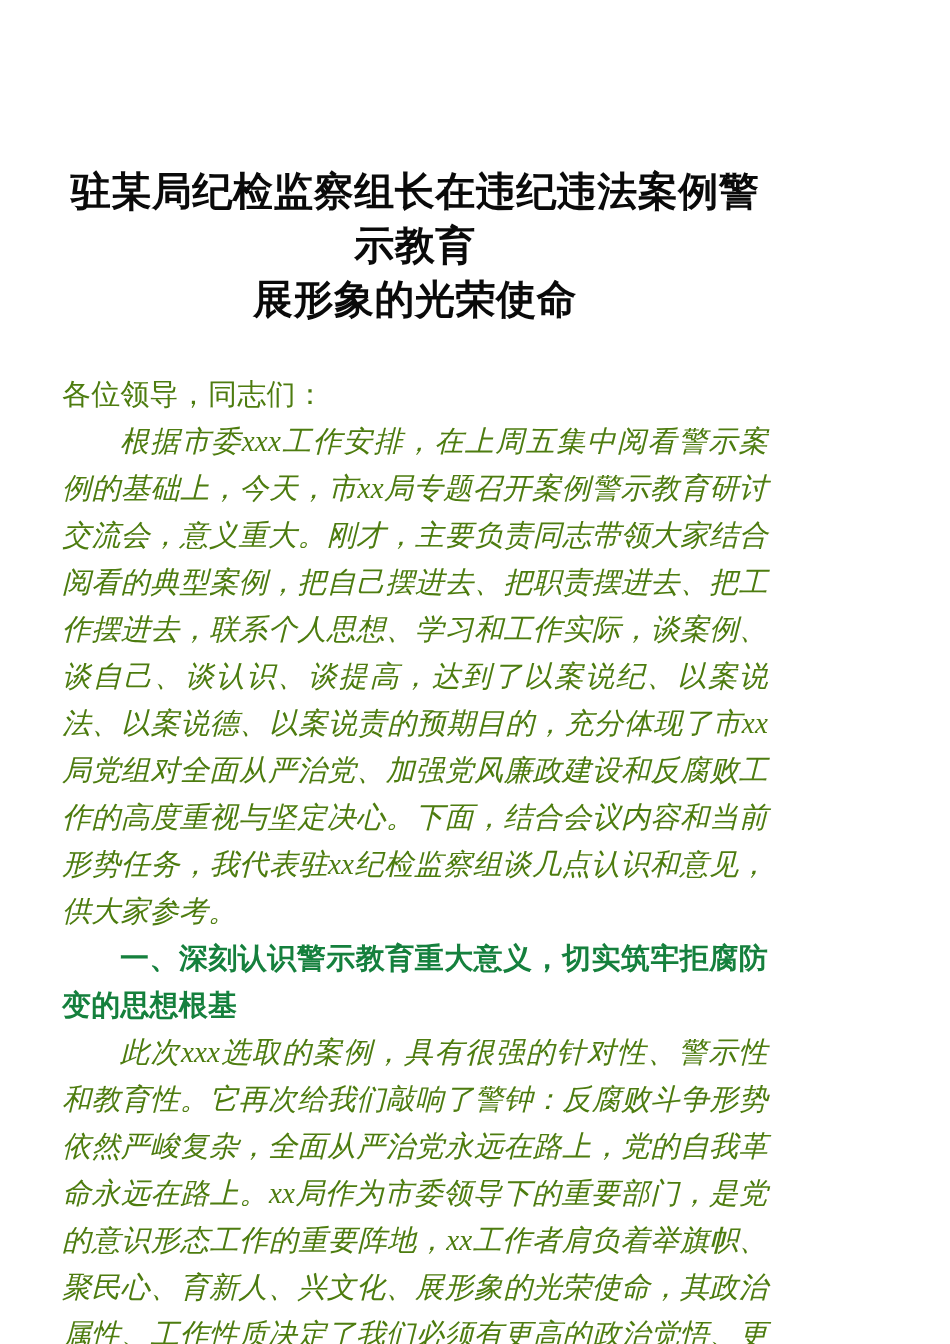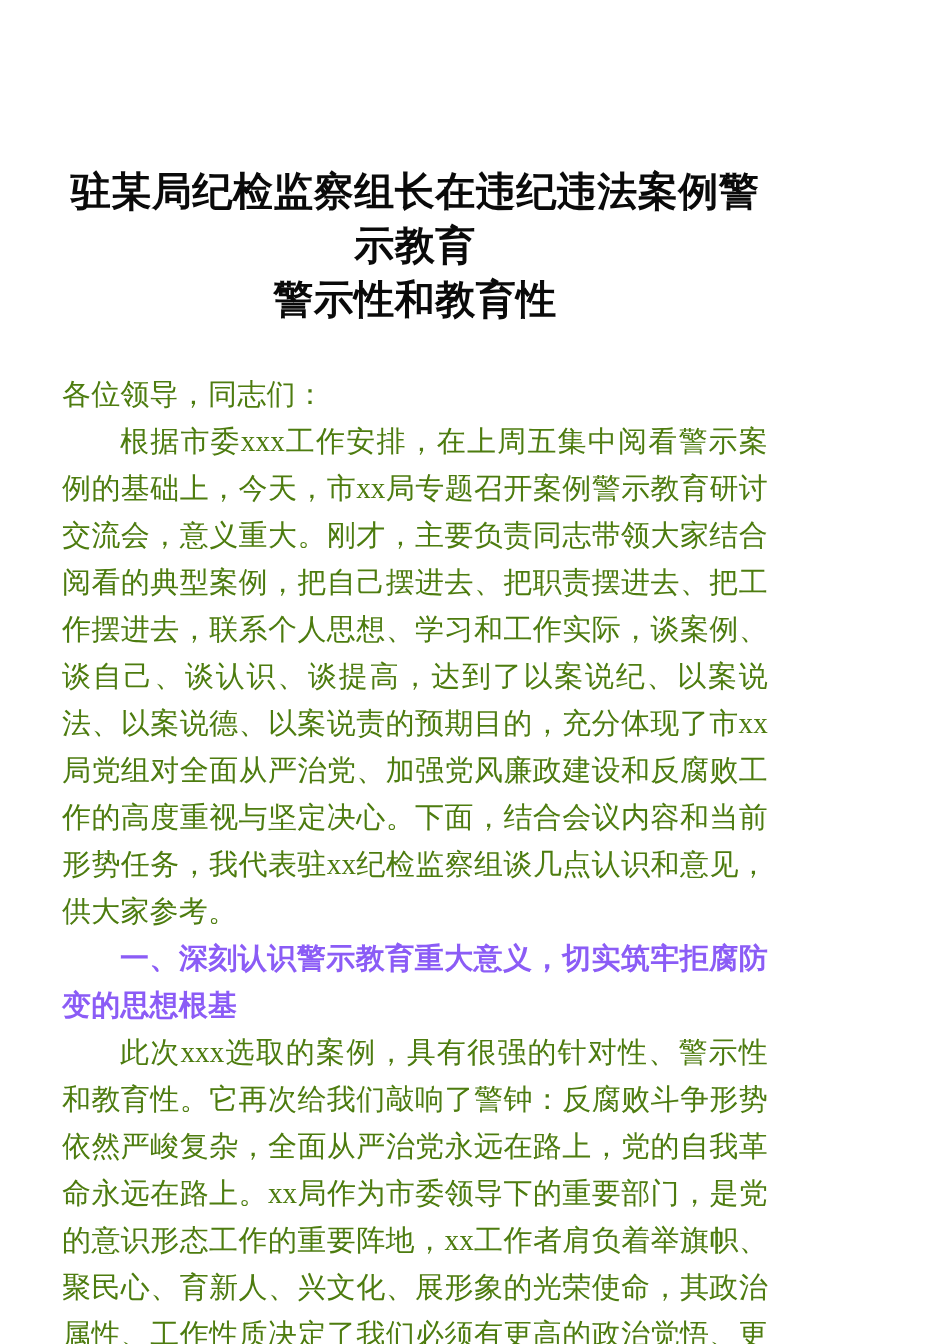--- a/index.html
+++ b/index.html
@@ -51,43 +51,44 @@
     text-align: justify;
     text-justify: inter-character;
     text-align-last: left;
     margin: 0;
     letter-spacing: 0.2px;
     color: #4d7c0f;
   }
 
   p.indent {
     text-indent: 58px;
+    font-style: italic;
   }
 
   p.section-heading {
     font-family: "Liberation Sans", "DejaVu Sans", sans-serif;
     font-weight: 700;
     font-size: 29px;
     line-height: 47px;
     text-align: justify;
     text-align-last: left;
     text-indent: 58px;
     margin: 0;
     letter-spacing: 0.2px;
-    color: #8b5cf6;
+    color: #15803d;
   }
 </style>
 </head>
 <body>
 
 <div class="page">
 
   <h1 class="doc-title">
     <span>驻某局纪检监察组长在违纪违法案例警示教育</span><br>
-    <span>警示性和教育性</span>
+    <span>展形象的光荣使命</span>
   </h1>
 
   <div class="title-gap"></div>
 
   <div class="body-block">
 
     <p class="para">各位领导，同志们：</p>
 
     <p class="para indent">根据市委xxx工作安排，在上周五集中阅看警示案例的基础上，今天，市xx局专题召开案例警示教育研讨交流会，意义重大。刚才，主要负责同志带领大家结合阅看的典型案例，把自己摆进去、把职责摆进去、把工作摆进去，联系个人思想、学习和工作实际，谈案例、谈自己、谈认识、谈提高，达到了以案说纪、以案说法、以案说德、以案说责的预期目的，充分体现了市xx局党组对全面从严治党、加强党风廉政建设和反腐败工作的高度重视与坚定决心。下面，结合会议内容和当前形势任务，我代表驻xx纪检监察组谈几点认识和意见，供大家参考。</p>
 

